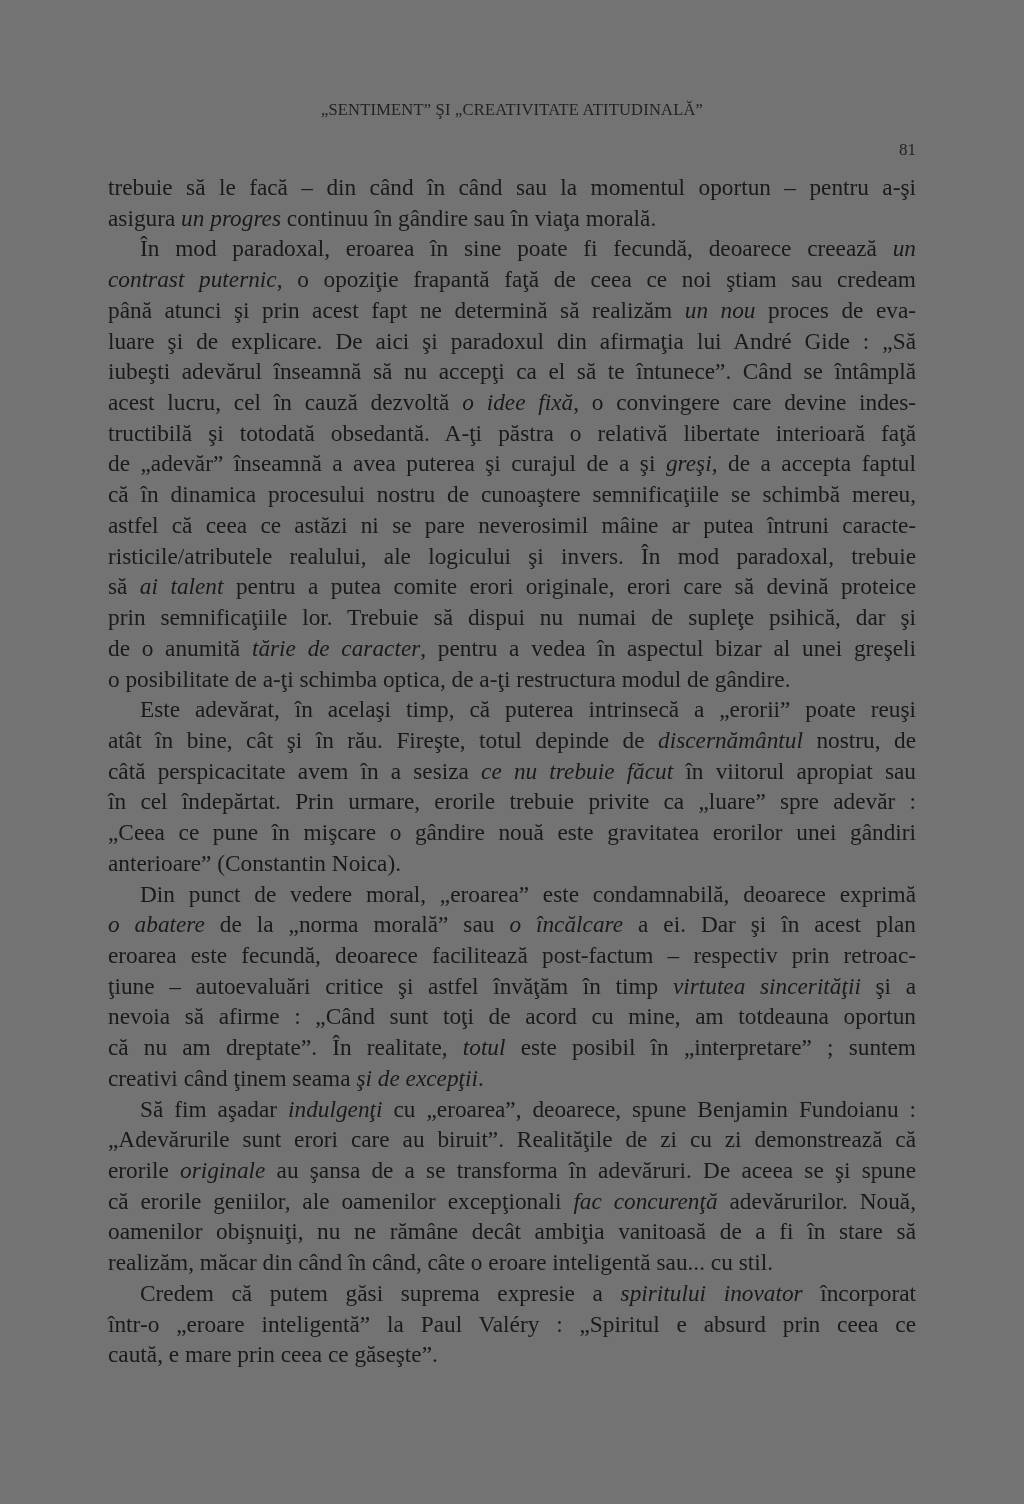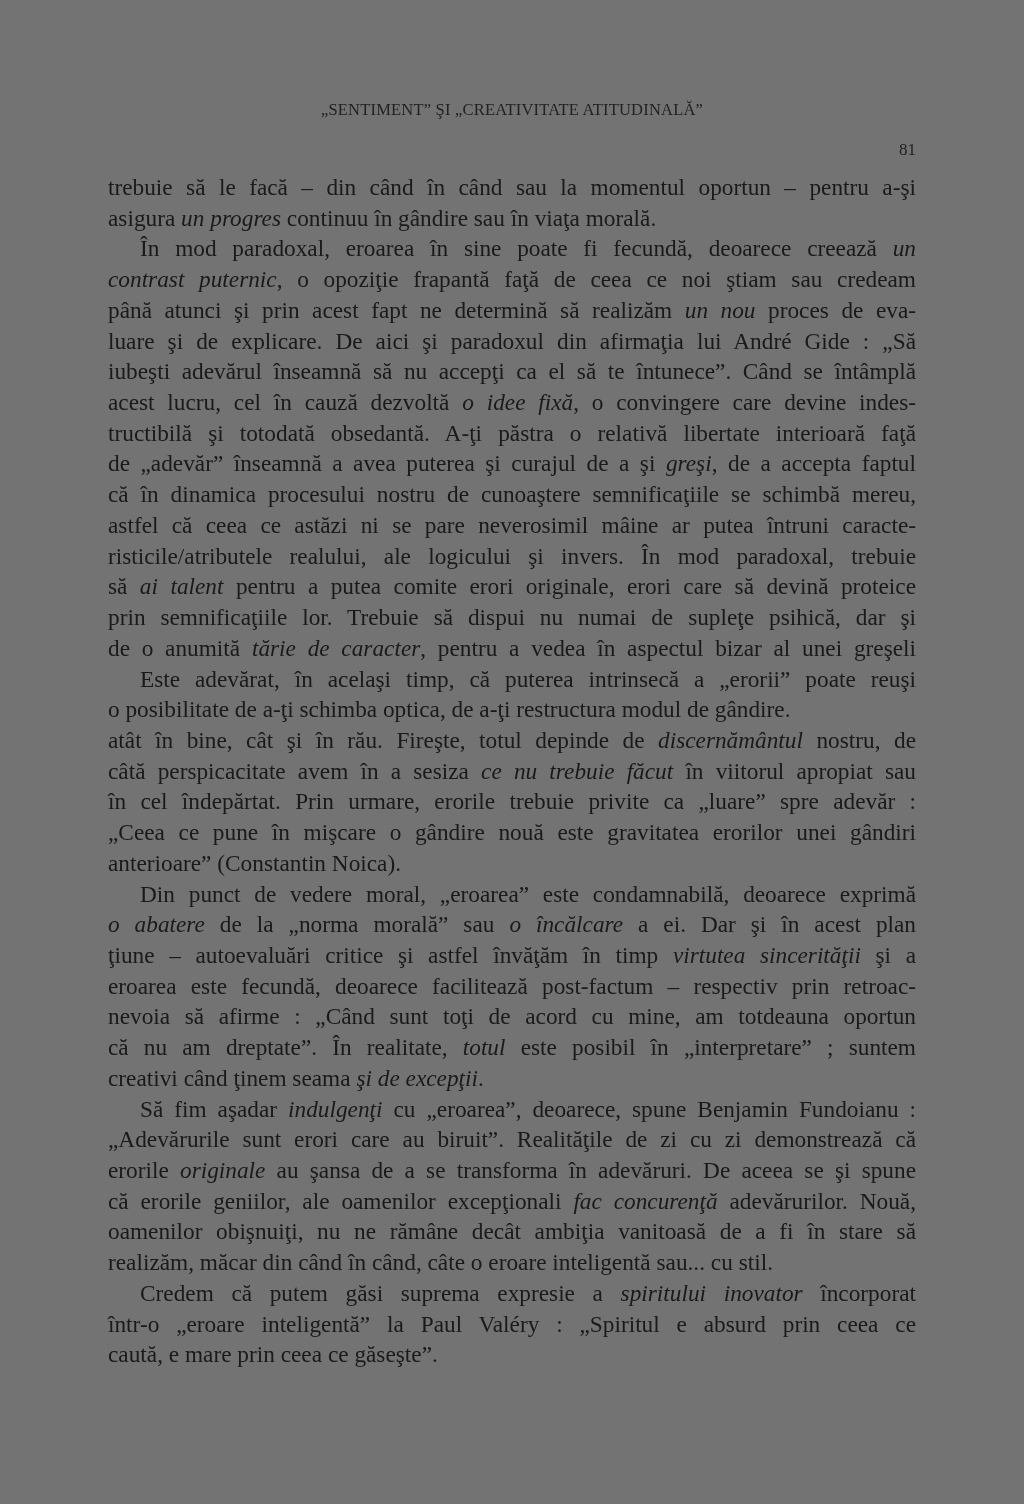--- a/index.html
+++ b/index.html
@@ -34,31 +34,31 @@
       <div class="line"><span>iubeşti adevărul înseamnă să nu accepţi ca el să te întunece”. Când se întâmplă</span></div>
       <div class="line"><span>acest lucru, cel în cauză dezvoltă </span><span class="it">o idee fixă</span><span>, o convingere care devine indes-</span></div>
       <div class="line"><span>tructibilă şi totodată obsedantă. A-ţi păstra o relativă libertate interioară faţă</span></div>
       <div class="line"><span>de „adevăr” înseamnă a avea puterea şi curajul de a şi </span><span class="it">greşi</span><span>, de a accepta faptul</span></div>
       <div class="line"><span>că în dinamica procesului nostru de cunoaştere semnificaţiile se schimbă mereu,</span></div>
       <div class="line"><span>astfel că ceea ce astăzi ni se pare neverosimil mâine ar putea întruni caracte-</span></div>
       <div class="line"><span>risticile/atributele realului, ale logicului şi invers. În mod paradoxal, trebuie</span></div>
       <div class="line"><span>să </span><span class="it">ai talent</span><span> pentru a putea comite erori originale, erori care să devină proteice</span></div>
       <div class="line"><span>prin semnificaţiile lor. Trebuie să dispui nu numai de supleţe psihică, dar şi</span></div>
       <div class="line" style="letter-spacing: -0.000195313px;"><span>de o anumită </span><span class="it">tărie de caracter</span><span>, pentru a vedea în aspectul bizar al unei greşeli</span></div>
+      <div class="line last"><span>o posibilitate de a-ţi schimba optica, de a-ţi restructura modul de gândire.</span></div>
       <div class="line indent"><span>Este adevărat, în acelaşi timp, că puterea intrinsecă a „erorii” poate reuşi</span></div>
-      <div class="line last"><span>o posibilitate de a-ţi schimba optica, de a-ţi restructura modul de gândire.</span></div>
       <div class="line"><span>atât în bine, cât şi în rău. Fireşte, totul depinde de </span><span class="it">discernământul</span><span> nostru, de</span></div>
       <div class="line"><span>câtă perspicacitate avem în a sesiza </span><span class="it">ce nu trebuie făcut</span><span> în viitorul apropiat sau</span></div>
       <div class="line"><span>în cel îndepărtat. Prin urmare, erorile trebuie privite ca „luare” spre adevăr :</span></div>
       <div class="line"><span>„Ceea ce pune în mişcare o gândire nouă este gravitatea erorilor unei gândiri</span></div>
       <div class="line last"><span>anterioare” (Constantin Noica).</span></div>
       <div class="line indent"><span>Din punct de vedere moral, „eroarea” este condamnabilă, deoarece exprimă</span></div>
       <div class="line"><span class="it">o abatere</span><span> de la „norma morală” sau </span><span class="it">o încălcare</span><span> a ei. Dar şi în acest plan</span></div>
+      <div class="line"><span>eroarea este fecundă, deoarece facilitează post-factum – respectiv prin retroac-</span></div>
       <div class="line"><span>ţiune – autoevaluări critice şi astfel învăţăm în timp </span><span class="it">virtutea sincerităţii</span><span> şi a</span></div>
-      <div class="line"><span>eroarea este fecundă, deoarece facilitează post-factum – respectiv prin retroac-</span></div>
       <div class="line"><span>nevoia să afirme : „Când sunt toţi de acord cu mine, am totdeauna oportun</span></div>
       <div class="line" style="letter-spacing: -0.000197785px;"><span>că nu am dreptate”. În realitate, </span><span class="it">totul</span><span> este posibil în „interpretare” ; suntem</span></div>
       <div class="line last"><span>creativi când ţinem seama </span><span class="it">şi de excepţii</span><span>.</span></div>
       <div class="line indent" style="letter-spacing: -0.000208333px;"><span>Să fim aşadar </span><span class="it">indulgenţi</span><span> cu „eroarea”, deoarece, spune Benjamin Fundoianu :</span></div>
       <div class="line"><span>„Adevărurile sunt erori care au biruit”. Realităţile de zi cu zi demonstrează că</span></div>
       <div class="line"><span>erorile </span><span class="it">originale</span><span> au şansa de a se transforma în adevăruri. De aceea se şi spune</span></div>
       <div class="line"><span>că erorile geniilor, ale oamenilor excepţionali </span><span class="it">fac concurenţă</span><span> adevărurilor. Nouă,</span></div>
       <div class="line"><span>oamenilor obişnuiţi, nu ne rămâne decât ambiţia vanitoasă de a fi în stare să</span></div>
       <div class="line last"><span>realizăm, măcar din când în când, câte o eroare inteligentă sau... cu stil.</span></div>
       <div class="line indent"><span>Credem că putem găsi suprema expresie a </span><span class="it">spiritului inovator</span><span> încorporat</span></div>

